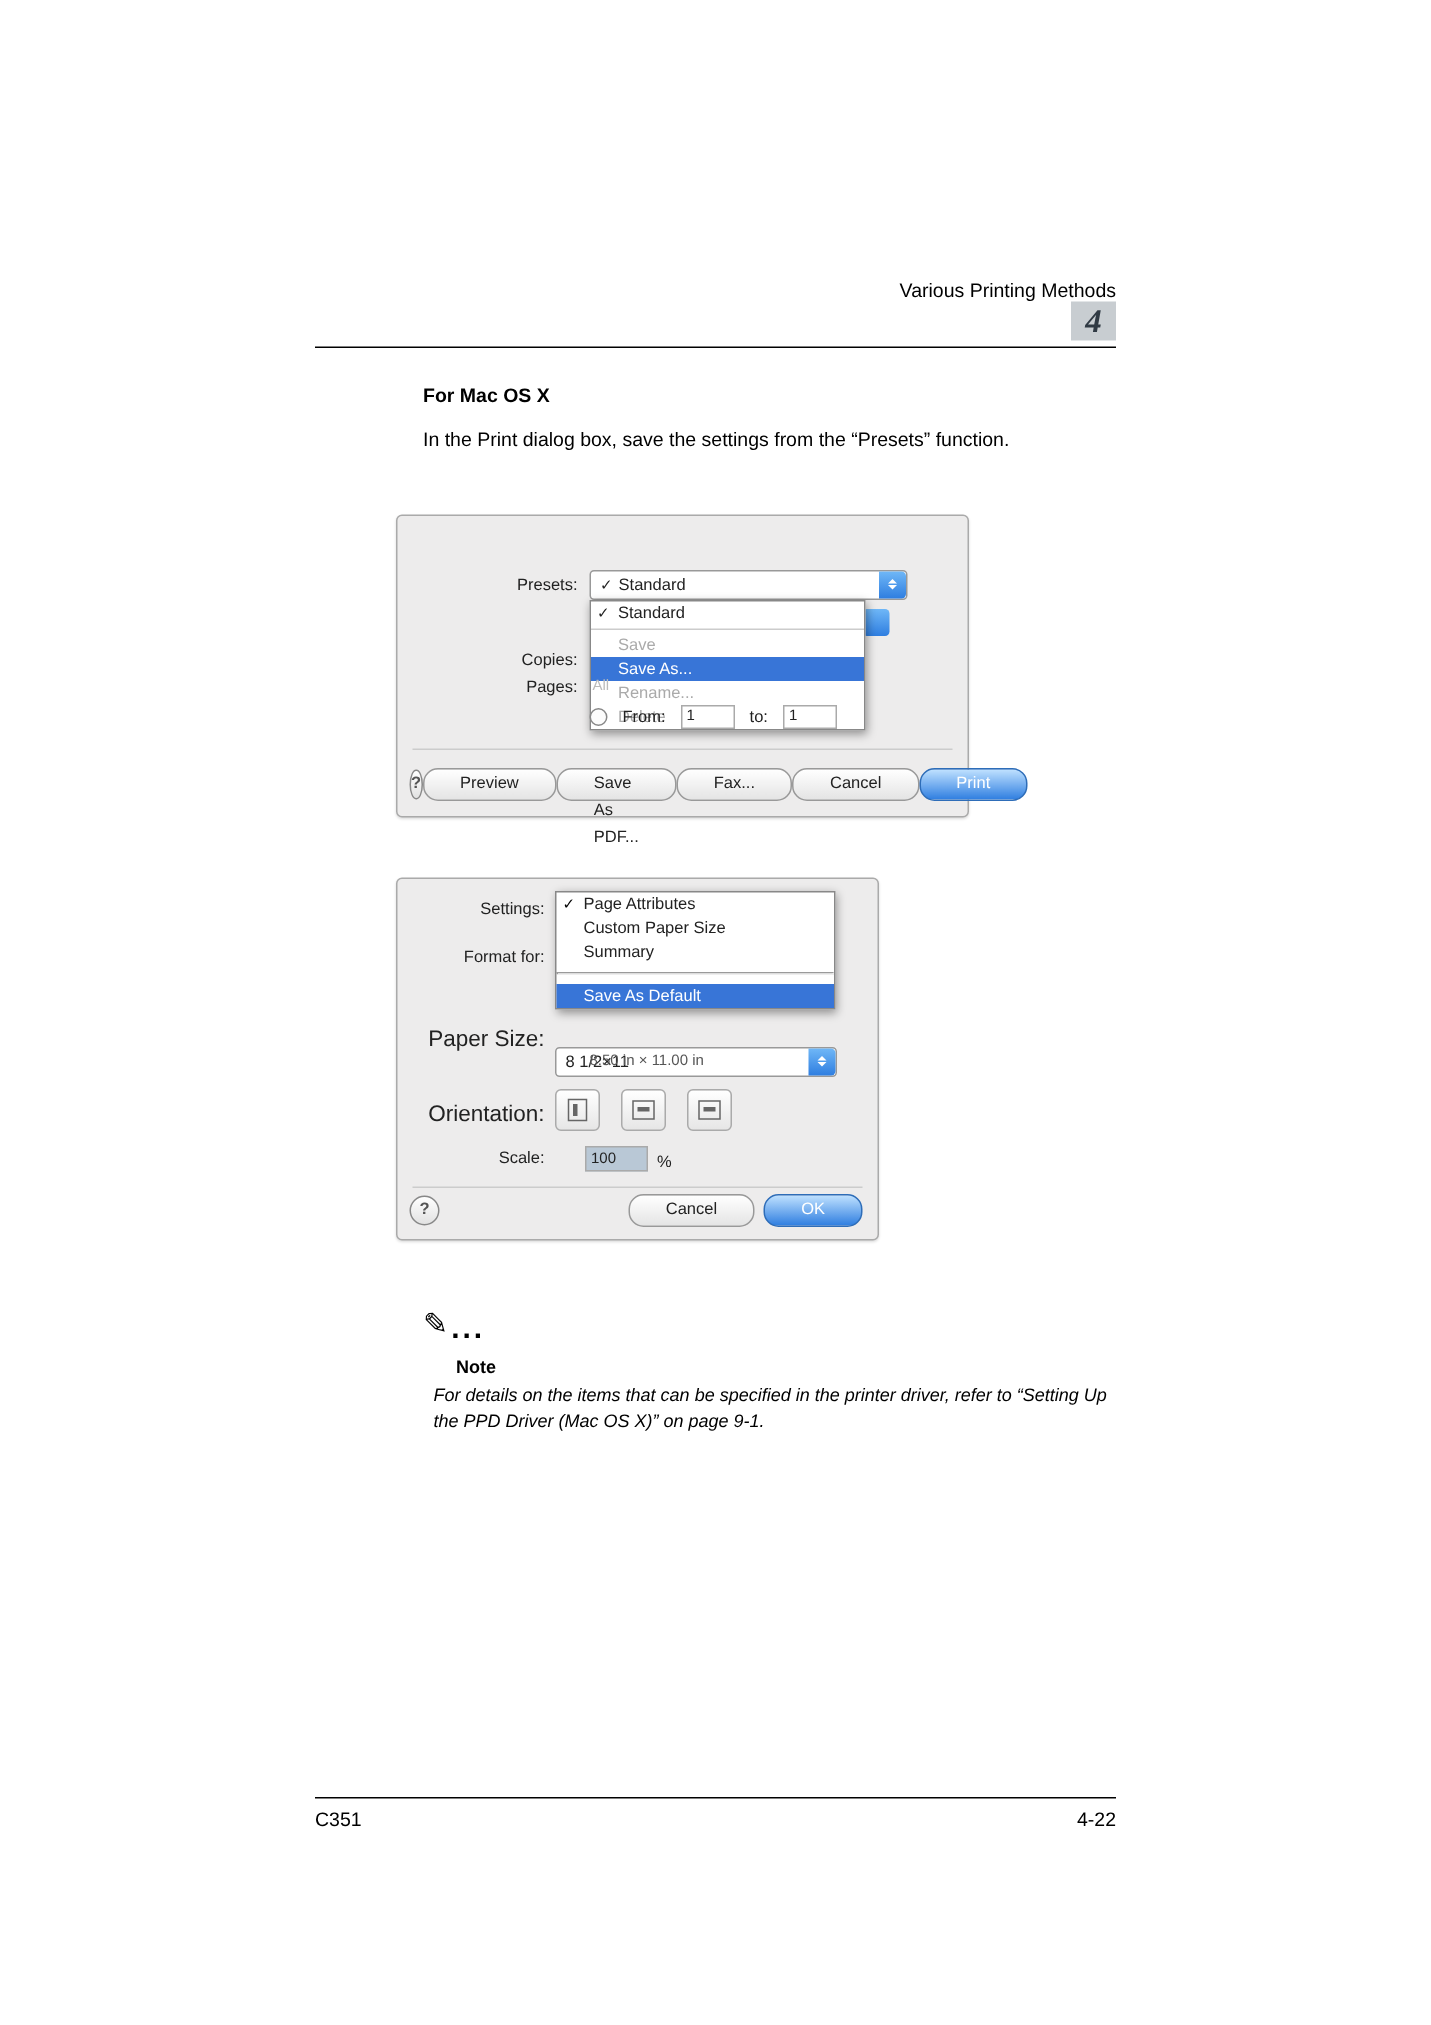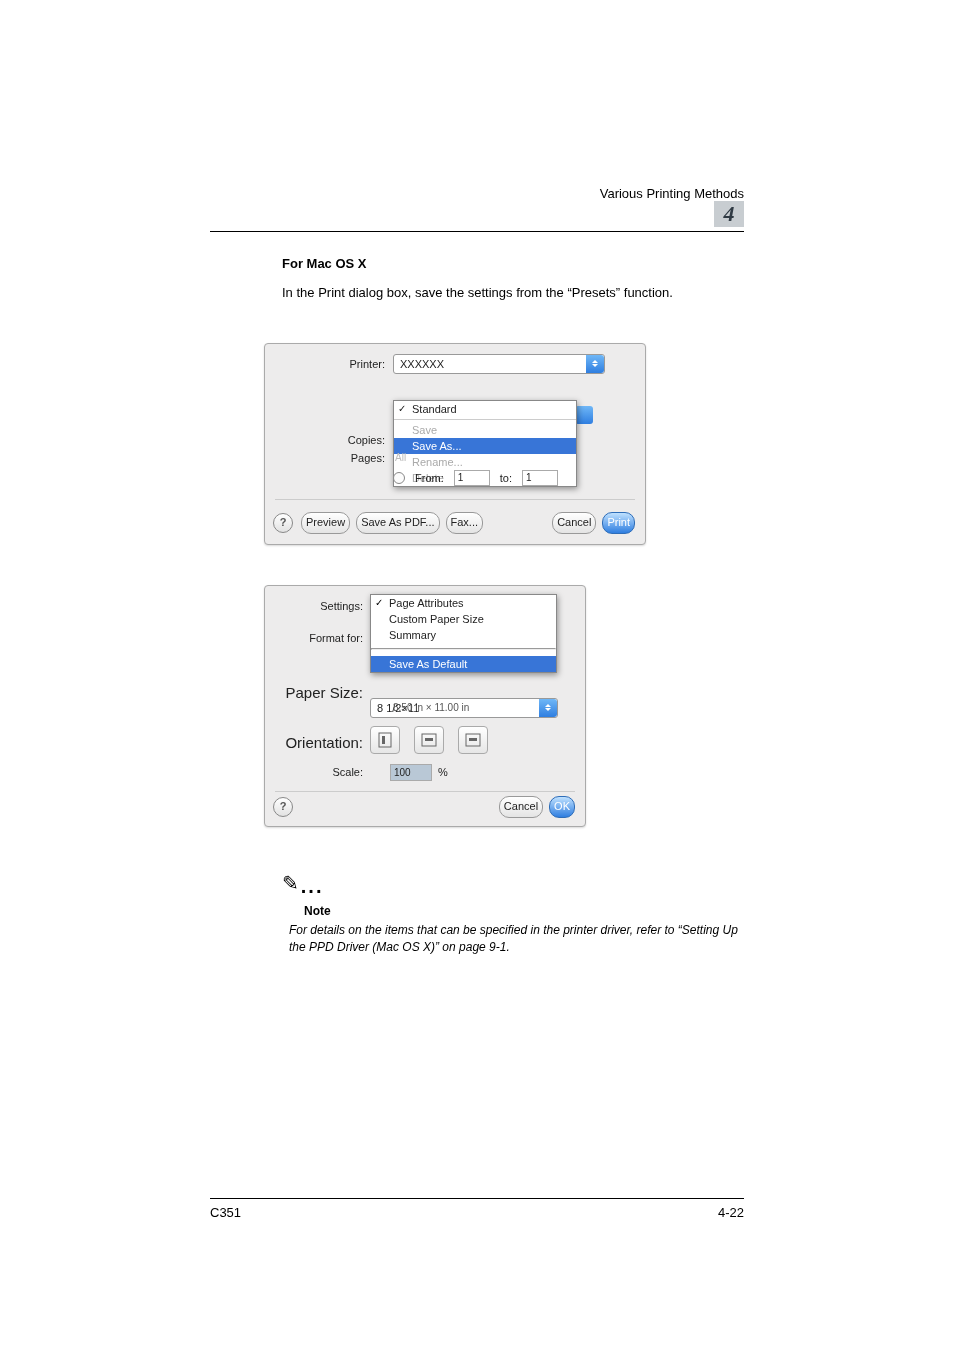--- a/index.html
+++ b/index.html
@@ -23,21 +23,21 @@
   .presets-menu{position:absolute;left:128px;top:42px;width:182px;background:#fff;border:1px solid #888;box-shadow:1px 2px 6px rgba(0,0,0,.4);font-size:11px;}
   .presets-menu .item{padding:2px 8px 2px 18px;position:relative;}
   .presets-menu .item.sel{background:#3875d7;color:#fff;}
   .presets-menu .item.dis{color:#aaa;}
   .presets-menu hr{margin:2px 0;border:none;border-top:1px solid #ccc;}
   .pages-from{display:flex;align-items:center;gap:10px;margin-left:128px;}
   .pages-from .radio{width:10px;height:10px;border:1px solid #888;border-radius:50%;background:#fcfcfc;}
   .mini-input{width:28px;height:14px;border:1px solid #aaa;background:#fff;font-size:10px;padding:0 3px;line-height:14px;}
   .btn-row{position:absolute;bottom:10px;left:8px;right:10px;display:flex;align-items:center;}
   .help-btn{width:18px;height:18px;border:1px solid #888;border-radius:50%;background:linear-gradient(#fff,#e2e2e2);text-align:center;line-height:17px;font-size:11px;color:#555;font-weight:bold;}
-  .mac-btn{height:20px;padding:0 4px;border:1px solid #999;border-radius:10px;background:linear-gradient(#fff,#e4e4e4);font-size:11px;line-height:18px;}
+  .mac-btn{height:20px;padding:0 24px;border:1px solid #999;border-radius:10px;background:linear-gradient(#fff,#e4e4e4);font-size:11px;line-height:18px;}
   .mac-btn.primary{background:linear-gradient(#bfe1ff,#2f7ee0);color:#fff;border-color:#2e6db8;}
   .gap{flex:1;}
 
   
   .ps-dialog{width:320px;height:240px;margin:40px 0 0 -18px;background:#edecec;border:1px solid #aaa;border-radius:4px;position:relative;font:11px "Lucida Grande",Arial,sans-serif;color:#222;box-shadow:0 1px 2px rgba(0,0,0,.15);}
   .ps-menu{position:absolute;left:105px;top:8px;width:185px;background:#fff;border:1px solid #888;box-shadow:1px 2px 6px rgba(0,0,0,.4);font-size:11px;}
   .ps-menu .item{padding:2px 8px 2px 18px;position:relative;}
   .ps-menu .item.sel{background:#3875d7;color:#fff;}
   .ps-menu .chk{position:absolute;left:4px;top:2px;color:#000;font-size:10px;}
   .orient-btn{width:28px;height:26px;border:1px solid #aaa;border-radius:4px;background:linear-gradient(#fff,#e6e6e6);display:flex;align-items:center;justify-content:center;font-size:14px;color:#555;}
@@ -62,24 +62,24 @@
       <span class="header-title">Various Printing Methods</span>
       <span class="chapter-num">4</span>
     </div>
   </div>
 
   <div class="content">
     <div class="h4">For Mac OS X</div>
     <p>In the Print dialog box, save the settings from the “Presets” function.</p>
 
     <div class="print-dialog">
-      <div class="pd-row" style="top:10px;">
-        <span class="pd-label">Printer:</span>
+      <div class="pd-row" style="top:36px;">
+        <span class="pd-label">Presets:</span>
         <div class="mac-select">
-          <span>XXXXXX</span>
+          <span class="checkmark">✓</span><span>Standard</span>
           <span class="arrow"></span>
         </div>
       </div>
 
       <div style="position:absolute;left:310px;top:62px;">
         <span class="arrow" style="position:relative;display:inline-flex;width:18px;height:18px;background:linear-gradient(#6fb7f7,#2f7ee0);border-radius:3px;flex-direction:column;align-items:center;justify-content:center;"></span>
       </div>
 
       <div class="presets-menu" style="top:56px;">
         <div style="padding:2px 8px 2px 18px;position:relative;">
@@ -163,21 +163,21 @@
             </svg>
         </div>
         <div class="orient-btn">
           <svg width="16" height="14">
               <rect x="1" y="1" width="14" height="12" fill="none" stroke="#666"></rect>
               <rect x="4" y="5" width="8" height="3" fill="#666"></rect>
             </svg>
         </div>
       </div>
 
-      <div style="position:absolute;left:105px;top:178px;display:flex;align-items:center;gap:6px;padding-left:20px;">
+      <div style="position:absolute;left:105px;top:178px;display:flex;align-items:flex-end;gap:6px;padding-left:20px;">
         <span class="scale-input">100</span>
         <span>%</span>
       </div>
 
       <hr style="position:absolute;left:10px;right:10px;top:200px;border:none;border-top:1px solid #ccc;">
       <div style="position:absolute;left:8px;right:10px;bottom:8px;display:flex;align-items:center;">
         <span class="help-btn">?</span>
         <span class="gap"></span>
         <span class="mac-btn">Cancel</span>
         <span style="width:6px;"></span>

